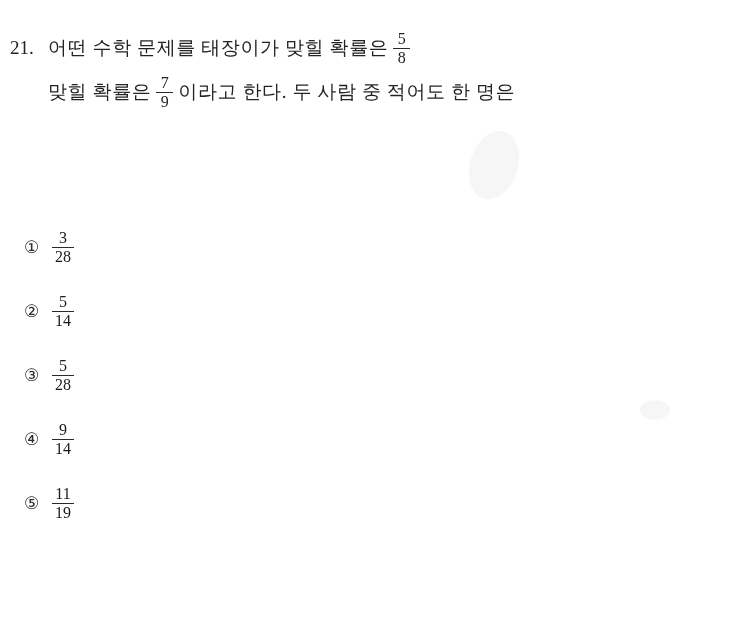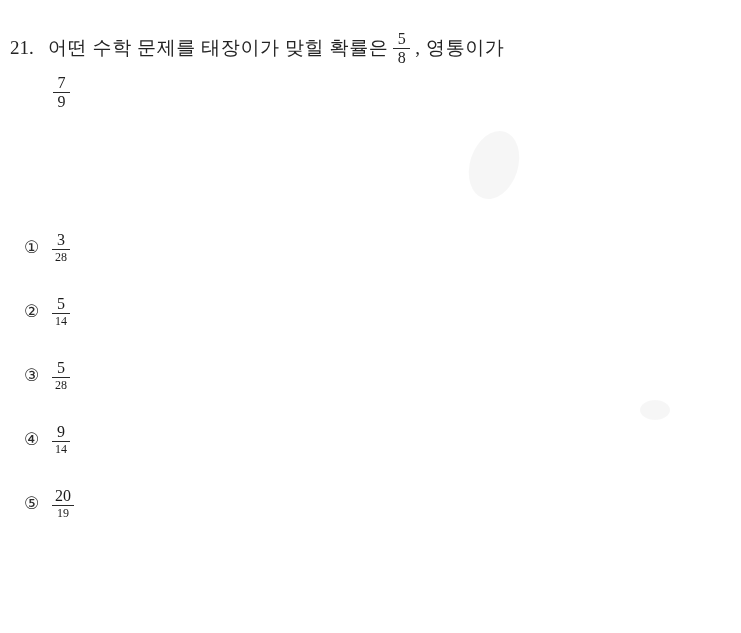--- a/index.html
+++ b/index.html
@@ -71,21 +71,21 @@
     padding: 0 3px 1px 3px;
     letter-spacing: 0px;
   }
   .frac .bar {
     width: 100%;
     min-width: 17px;
     height: 1px;
     background: #2a2a2a;
   }
   .frac .den {
-    font-size: 12px;
+    font-size: 16px;
     padding: 1px 3px 0 3px;
     letter-spacing: 0px;
   }
   .frac.big .num, .frac.big .den { font-size: 16px; }
 
   
   .choices {
     position: absolute;
     left: 24px;
     top: 215px;
@@ -129,31 +129,32 @@
 
     <div class="qline">
       <span class="qnum">21.</span>
       <span class="qtext">
         <span>어떤 수학 문제를 태장이가 맞힐 확률은</span>
         <span class="frac big">
           <span class="num">5</span>
           <span class="bar"></span>
           <span class="den">8</span>
         </span>
-        <span>, 영통이가</span>
       </span>
     </div>
 
     <div class="qline indent">
       <span class="qtext">
+        <span>맞힐 확률은</span>
         <span class="frac big">
           <span class="num">7</span>
           <span class="bar"></span>
           <span class="den">9</span>
         </span>
+        <span>이라고 한다. 두 사람 중 적어도 한 명은</span>
       </span>
     </div>
 
 
   </div>
 
   <div class="choices">
 
     <div class="choice">
       <span class="marker">①</span>
@@ -187,21 +188,21 @@
       <span class="frac">
         <span class="num">9</span>
         <span class="bar"></span>
         <span class="den">14</span>
       </span>
     </div>
 
     <div class="choice">
       <span class="marker">⑤</span>
       <span class="frac">
-        <span class="num">20</span>
+        <span class="num">11</span>
         <span class="bar"></span>
         <span class="den">19</span>
       </span>
     </div>
 
   </div>
 
 </div>
 
 </body></html>

